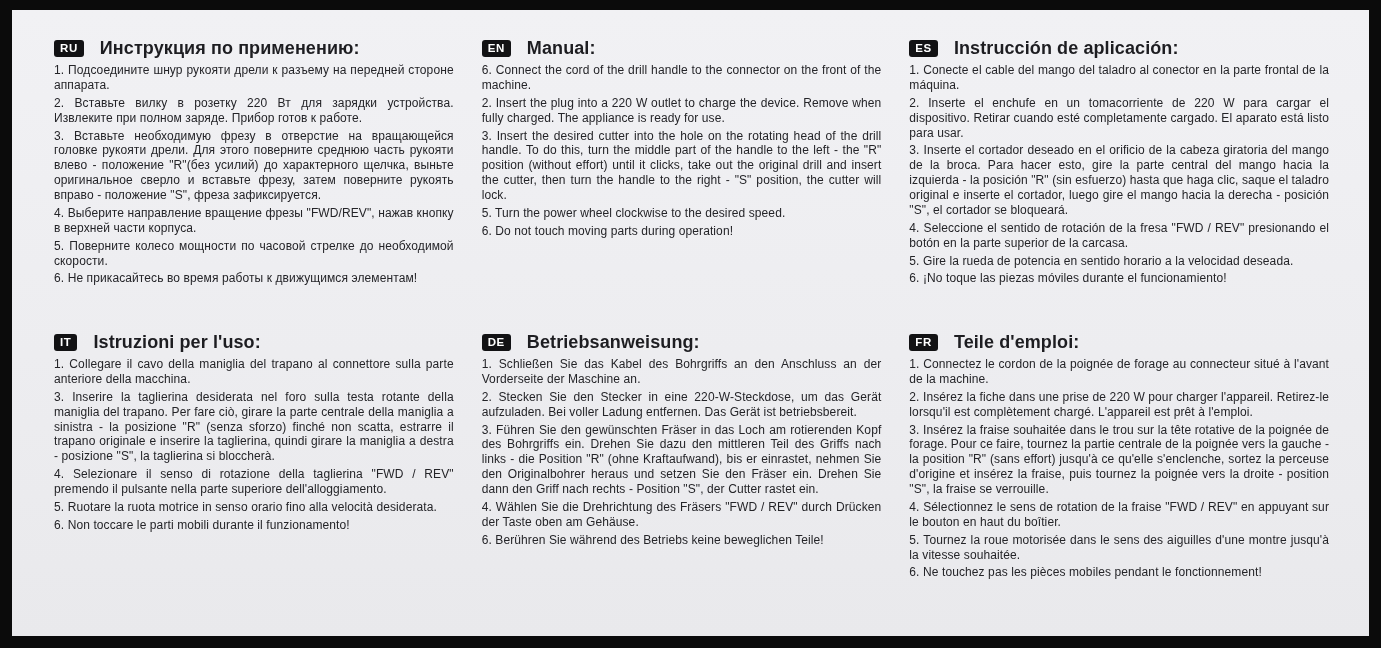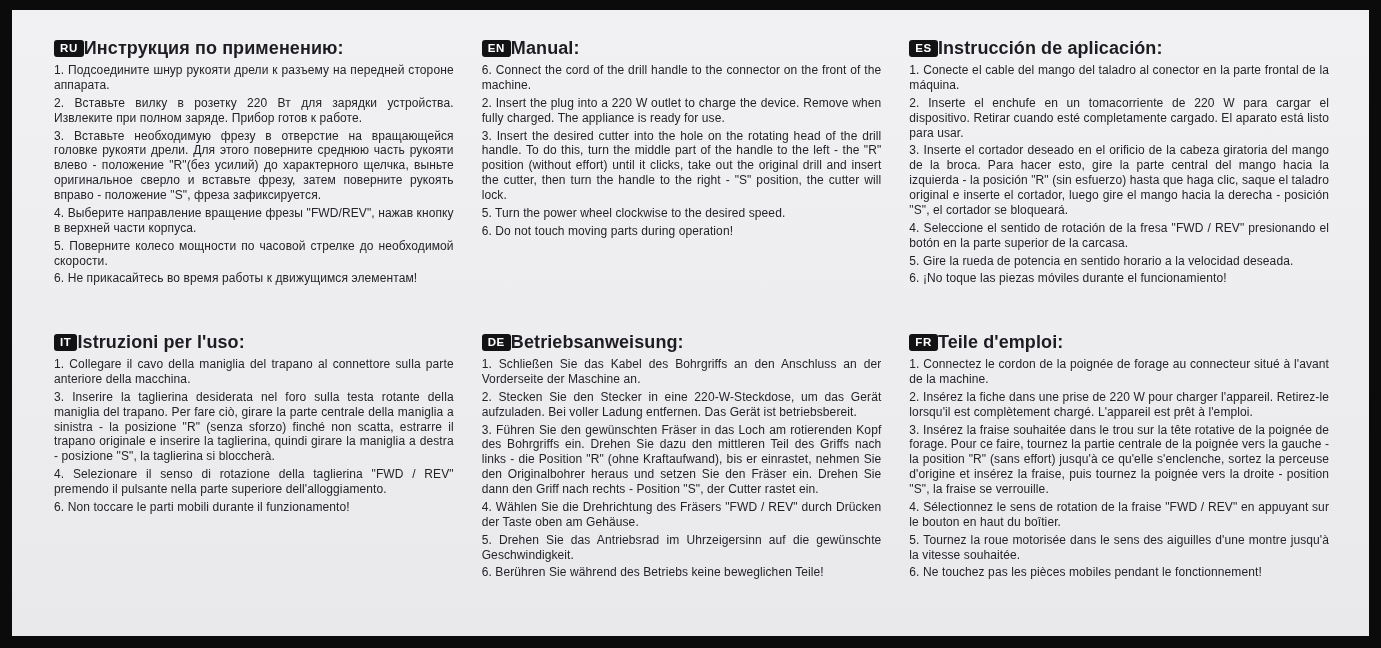--- a/index.html
+++ b/index.html
@@ -29,20 +29,21 @@
     display: grid;
     grid-template-columns: 1fr 1fr 1.05fr;
     column-gap: 28px;
     height: 100%;
   }
   .column { display: flex; flex-direction: column; }
   .section-top { min-height: 294px; }
   .sec-header {
     display: flex;
     align-items: center;
+    gap: 16px;
     margin: 0 0 4px 0;
   }
   .badge {
     background: #121214;
     color: #ffffff;
     font-weight: 700;
     font-size: 11.5px;
     line-height: 1;
     padding: 3px 6px 3px 6px;
     border-radius: 3px;
@@ -86,20 +87,21 @@
           <p class="step">6. Не прикасайтесь во время работы к движущимся элементам!</p>
         </div>
         <div class="section-bottom">
           <div class="sec-header">
             <span class="badge">IT</span>
             <span class="sec-title">Istruzioni per l'uso:</span>
           </div>
           <p class="step">1. Collegare il cavo della maniglia del trapano al connettore sulla parte anteriore della macchina.</p>
           <p class="step">3. Inserire la taglierina desiderata nel foro sulla testa rotante della maniglia del trapano. Per fare ciò, girare la parte centrale della maniglia a sinistra - la posizione "R" (senza sforzo) finché non scatta, estrarre il trapano originale e inserire la taglierina, quindi girare la maniglia a destra - posizione "S", la taglierina si bloccherà.</p>
           <p class="step">4. Selezionare il senso di rotazione della taglierina "FWD / REV" premendo il pulsante nella parte superiore dell'alloggiamento.</p>
+          <p class="step">5. Ruotare la ruota motrice in senso orario fino alla velocità desiderata.</p>
           <p class="step">6. Non toccare le parti mobili durante il funzionamento!</p>
         </div>
       </div>
 
       <div class="column">
         <div class="section-top">
           <div class="sec-header">
             <span class="badge">EN</span>
             <span class="sec-title">Manual:</span>
           </div>
@@ -111,21 +113,20 @@
         </div>
         <div class="section-bottom">
           <div class="sec-header">
             <span class="badge">DE</span>
             <span class="sec-title">Betriebsanweisung:</span>
           </div>
           <p class="step">1. Schließen Sie das Kabel des Bohrgriffs an den Anschluss an der Vorderseite der Maschine an.</p>
           <p class="step">2. Stecken Sie den Stecker in eine 220-W-Steckdose, um das Gerät aufzuladen. Bei voller Ladung entfernen. Das Gerät ist betriebsbereit.</p>
           <p class="step">3. Führen Sie den gewünschten Fräser in das Loch am rotierenden Kopf des Bohrgriffs ein. Drehen Sie dazu den mittleren Teil des Griffs nach links - die Position "R" (ohne Kraftaufwand), bis er einrastet, nehmen Sie den Originalbohrer heraus und setzen Sie den Fräser ein. Drehen Sie dann den Griff nach rechts - Position "S", der Cutter rastet ein.</p>
           <p class="step">4. Wählen Sie die Drehrichtung des Fräsers "FWD / REV" durch Drücken der Taste oben am Gehäuse.</p>
-          <p class="step">5. Drehen Sie das Antriebsrad im Uhrzeigersinn auf die gewünschte Geschwindigkeit.</p>
           <p class="step">6. Berühren Sie während des Betriebs keine beweglichen Teile!</p>
         </div>
       </div>
 
       <div class="column">
         <div class="section-top">
           <div class="sec-header">
             <span class="badge">ES</span>
             <span class="sec-title">Instrucción de aplicación:</span>
           </div>

